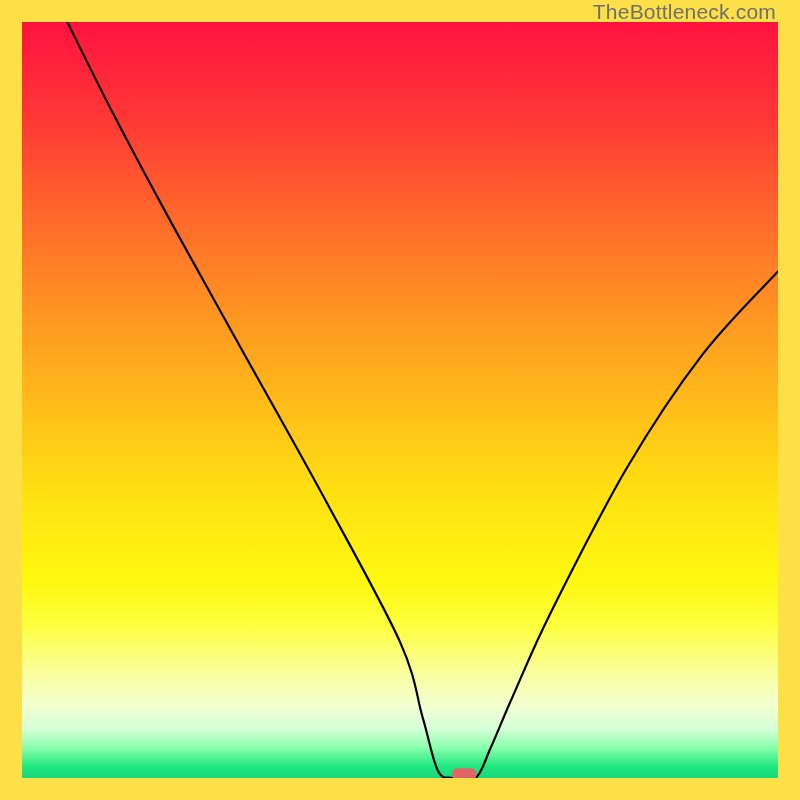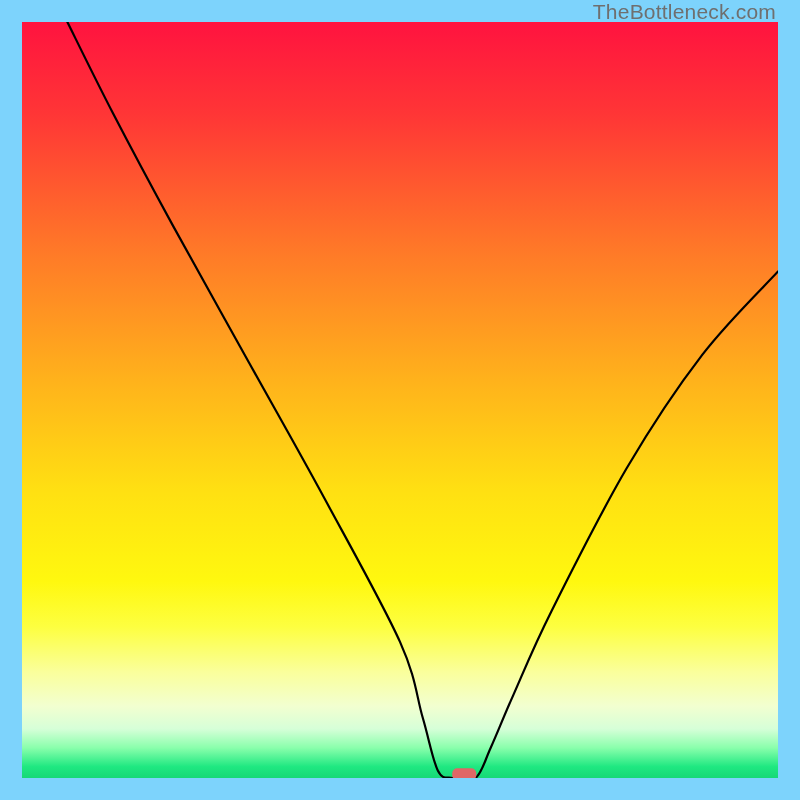--- a/index.html
+++ b/index.html
@@ -9,21 +9,21 @@
     height: 800px;
     background: #000000;
     overflow: hidden;
   }
   .frame {
     position: absolute;
     left: 0;
     top: 0;
     width: 800px;
     height: 800px;
-    background: #7dd3fc;
+    background: #fde047;
   }
   .plot-area {
     position: absolute;
     left: 22px;
     top: 22px;
     width: 756px;
     height: 756px;
     overflow: hidden;
   }
   .watermark {

